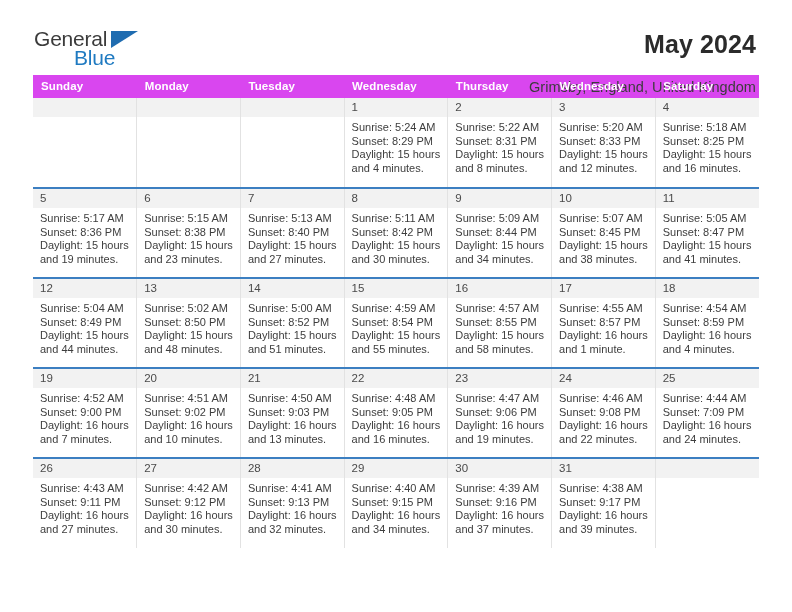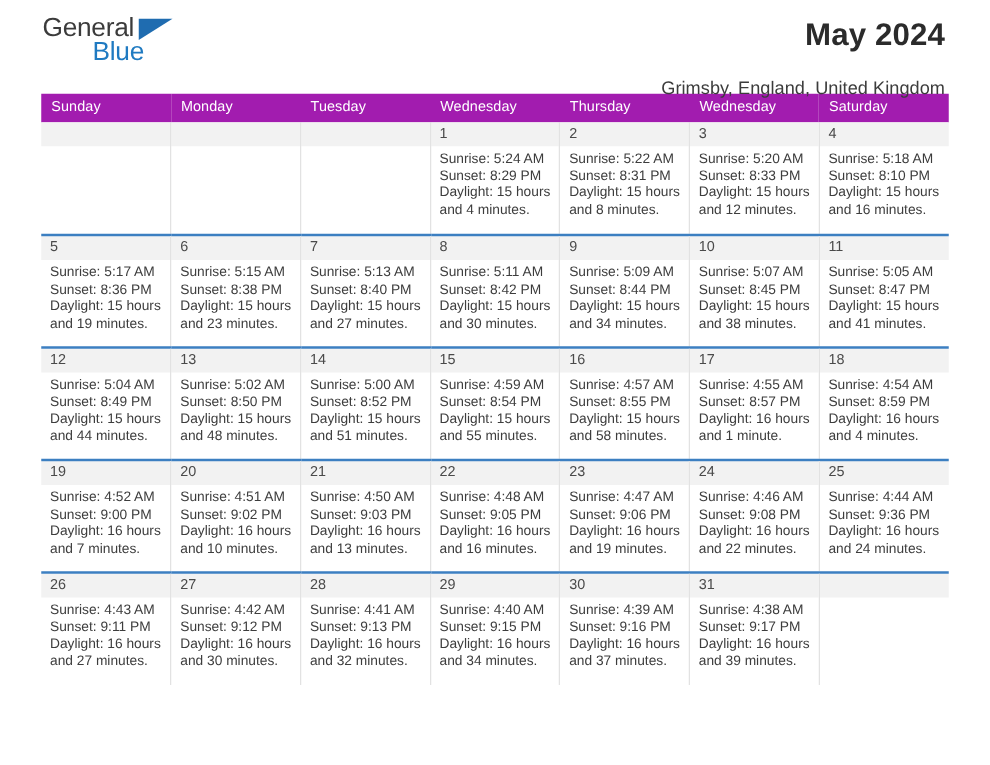--- a/index.html
+++ b/index.html
@@ -13,21 +13,21 @@
     color: #333333;
     position: relative;
     overflow: hidden;
   }
 
   
   .page-header {
     display: flex;
     align-items: flex-start;
     justify-content: space-between;
-    padding: 12px 36px 0 34px;
+    padding: 28px 36px 0 34px;
     height: 75px;
   }
 
   
   .logo {
     position: relative;
     width: 112px;
     height: 46px;
     line-height: 1;
   }
@@ -81,24 +81,24 @@
   }
 
   
   .calendar {
     width: 726px;
     margin: 0 auto;
     border-collapse: collapse;
     table-layout: fixed;
   }
   .calendar th {
-    background: #a21caf;
+    background: #d946ef;
     color: #ffffff;
     font-size: 11.5px;
-    font-weight: 400;
+    font-weight: 700;
     text-align: left;
     padding: 5px 0 6px 8px;
     height: 22px;
     letter-spacing: 0.1px;
   }
   .calendar td {
     vertical-align: top;
     border-top: 2px solid #3c7fc1;
     border-right: 1px solid #e2e2e2;
     height: 90px;
@@ -188,21 +188,21 @@
             <div>Sunrise: 5:20 AM</div>
             <div>Sunset: 8:33 PM</div>
             <div>Daylight: 15 hours</div>
             <div>and 12 minutes.</div>
           </div>
         </td>
         <td>
           <span class="daynum">4</span>
           <div class="details">
             <div>Sunrise: 5:18 AM</div>
-            <div>Sunset: 8:10 PM</div>
+            <div>Sunset: 8:25 PM</div>
             <div>Daylight: 15 hours</div>
             <div>and 16 minutes.</div>
           </div>
         </td>
       </tr>
       <tr>
         <td>
           <span class="daynum">5</span>
           <div class="details">
             <div>Sunrise: 5:17 AM</div>
@@ -383,21 +383,21 @@
             <div>Sunrise: 4:46 AM</div>
             <div>Sunset: 9:08 PM</div>
             <div>Daylight: 16 hours</div>
             <div>and 22 minutes.</div>
           </div>
         </td>
         <td>
           <span class="daynum">25</span>
           <div class="details">
             <div>Sunrise: 4:44 AM</div>
-            <div>Sunset: 9:36 PM</div>
+            <div>Sunset: 7:09 PM</div>
             <div>Daylight: 16 hours</div>
             <div>and 24 minutes.</div>
           </div>
         </td>
       </tr>
       <tr>
         <td>
           <span class="daynum">26</span>
           <div class="details">
             <div>Sunrise: 4:43 AM</div>

